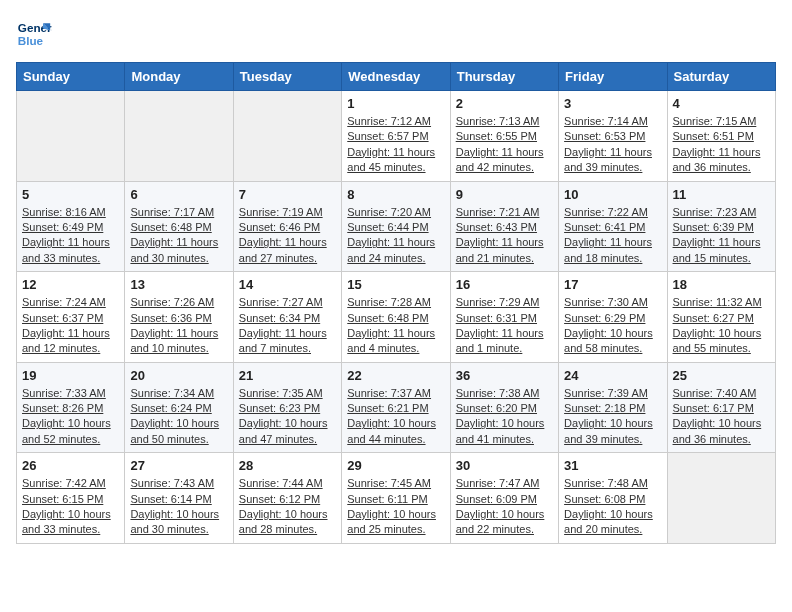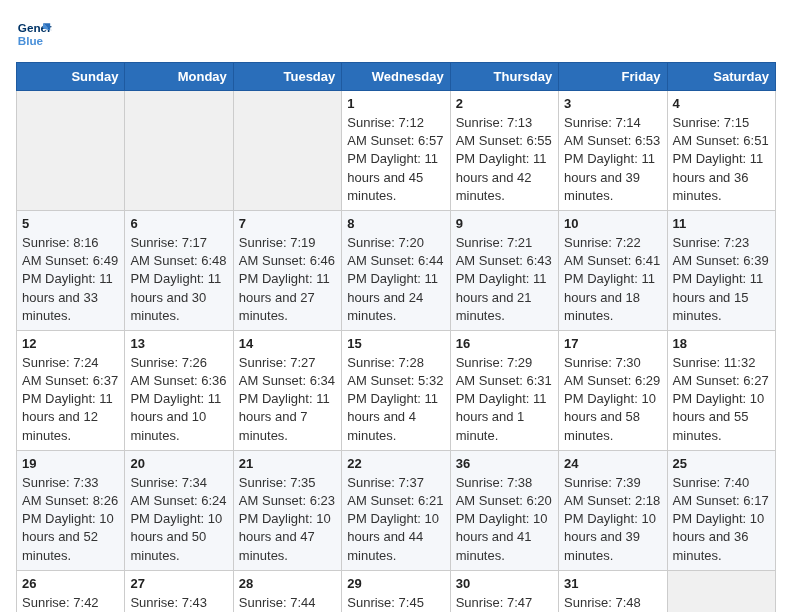--- a/index.html
+++ b/index.html
@@ -38,21 +38,21 @@
       color: #444;
     }
     table {
       width: 100%;
       border-collapse: collapse;
       table-layout: fixed;
     }
     thead tr th {
       background-color: #2a6eba;
       color: #fff;
-      text-align: right;
+      text-align: left;
       padding: 6px 6px;
       font-size: 13px;
       border: 1px solid #1e5aa0;
     }
     tbody tr td {
       border: 1px solid #ccc;
       vertical-align: top;
       padding: 5px 5px;
       font-size: 11px;
       color: #222;
@@ -62,23 +62,24 @@
     tbody tr:nth-child(even) td {
       background: #f5f7fa;
     }
     .day-number {
       font-weight: bold;
       font-size: 13px;
       margin-bottom: 3px;
       display: block;
     }
     .day-info {
-      font-size: 13px;
+      font-size: 11px;
       line-height: 1.4;
       color: #333;
+      text-decoration: underline;
     }
     .empty-cell {
       background: #f0f0f0 !important;
     }
   </style>
 </head>
 <body>
 
 <div class="header">
   <div class="logo">
@@ -210,21 +211,21 @@
         <td>
           <span class="day-number">14</span>
           <div class="day-info">Sunrise: 7:27 AM
 Sunset: 6:34 PM
 Daylight: 11 hours
 and 7 minutes.</div>
         </td>
         <td>
           <span class="day-number">15</span>
           <div class="day-info">Sunrise: 7:28 AM
-Sunset: 5:32 PM
+Sunset: 6:48 PM
 Daylight: 11 hours
 and 4 minutes.</div>
         </td>
         <td>
           <span class="day-number">16</span>
           <div class="day-info">Sunrise: 7:29 AM
 Sunset: 6:31 PM
 Daylight: 11 hours
 and 1 minute.</div>
         </td>

